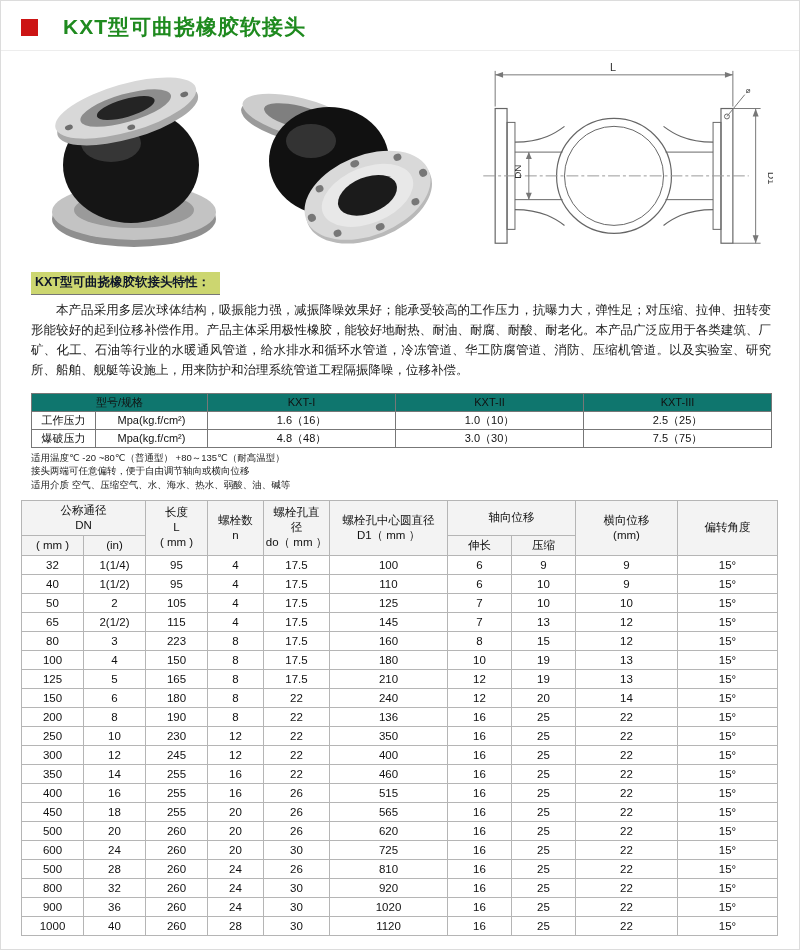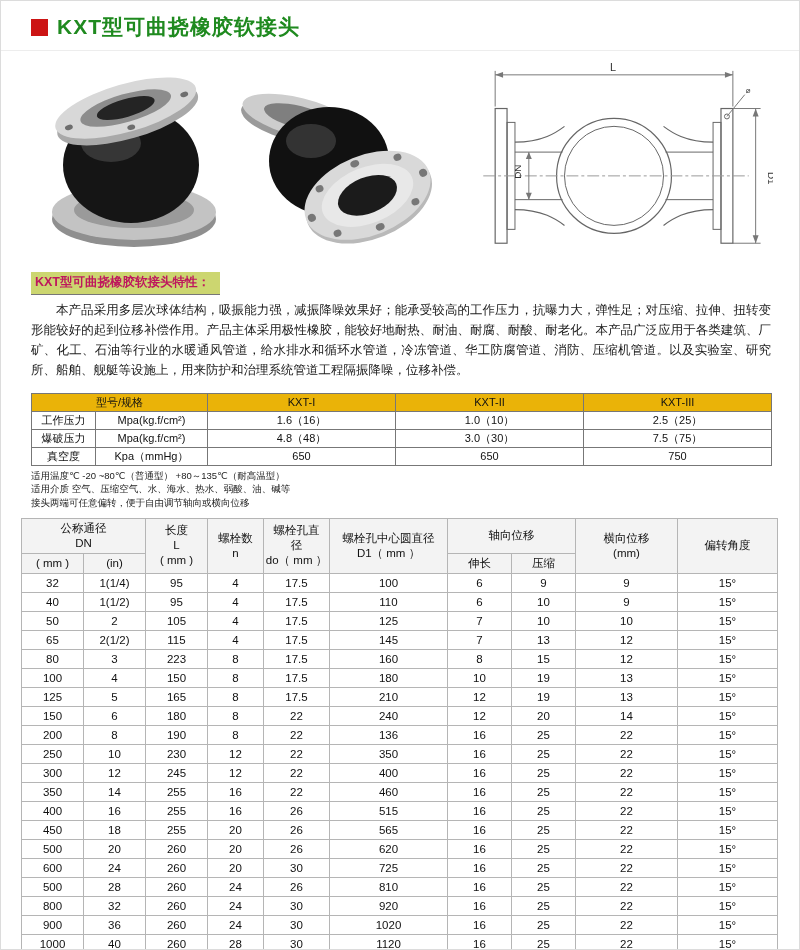--- a/index.html
+++ b/index.html
@@ -1,39 +1,39 @@
 <!DOCTYPE html>
 <html><head>
 <meta charset="utf-8">
 <style>
   * { margin:0; padding:0; box-sizing:border-box; }
   html,body { background:#fff; }
   body { width:800px; height:950px; font-family:"Liberation Sans","DejaVu Sans",sans-serif; color:#111; }
   .page { width:800px; height:950px; background:#fff; border:1px solid #dcdcdc; overflow:hidden; }
 
-  .header { display:flex; align-items:center; gap:9px; padding:12px 0 9px 30px; border-bottom:1px solid #ededed;text-align:right; }
+  .header { display:flex; align-items:center; gap:25px; padding:12px 0 9px 20px; border-bottom:1px solid #ededed;text-align:right; }
   .red-sq { width:17px; height:17px; background:#cc1414; flex:0 0 auto; }
   .title { font-size:21px; font-weight:bold; color:#1f8a1f; letter-spacing:1px; }
 
   .media { display:flex; align-items:flex-start; padding:8px 26px 0 30px; height:216px; }
   .photo { width:200px; height:205px; }
   .photo + .photo { margin-left:6px; }
   .drawing { width:315px; height:208px; margin-left:auto; }
 
-  .feat { display:inline-block; margin:5px 0 0 30px; background:#ccd670; color:#be185d;
+  .feat { display:inline-block; margin:5px 0 0 30px; background:#ccd670; color:#0f172a;
           font-weight:bold; font-size:12.5px; line-height:1.4; padding:2px 10px 2px 4px;
           border-bottom:1px solid #777; }
 
   .desc { margin:5px 30px 12px; width:740px; font-size:12.5px; line-height:1.62; color:#1a1a1a;
           text-align:justify; text-indent:2em; }
 
   table { border-collapse:collapse; table-layout:fixed; }
   .spec { width:740px; margin:5px 30px 0; font-size:11px; }
   .spec th, .spec td { border:1px solid #777; padding:1px 3px; text-align:center; font-weight:normal; height:15px; }
-  .spec thead th { background:#eab308; }
+  .spec thead th { background:#0f766e; }
 
   .notes { margin:3px 30px 8px; font-size:9.5px; line-height:1.45; color:#222; }
 
   .main { width:756px; margin:5px 0 0 20px; font-size:11.5px; }
   .main th, .main td { border:1px solid #b5b5b5; text-align:center; font-weight:normal; padding:0 2px; }
   .main thead th { background:#f3f3f3; white-space:pre-line; padding:2px 1px; line-height:1.3; font-size:11.5px; }
   .main tbody td { height:19px; }
 
   svg text { font-family:"Liberation Sans","DejaVu Sans",sans-serif; }
 </style>
@@ -178,35 +178,28 @@
           <td>1.0（10）</td>
           <td>2.5（25）</td>
         </tr>
         <tr>
           <td>爆破压力</td>
           <td>Mpa(kg.f/cm²)</td>
           <td>4.8（48）</td>
           <td>3.0（30）</td>
           <td>7.5（75）</td>
         </tr>
-        <tr>
-          <td>真空度</td>
-          <td>Kpa（mmHg）</td>
-          <td>650</td>
-          <td>650</td>
-          <td>750</td>
-        </tr>
       </tbody>
   </table>
 
   
   <div class="notes">
     <div>适用温度℃  -20 ~80℃（普通型） +80～135℃（耐高温型）</div>
+    <div>接头两端可任意偏转，便于自由调节轴向或横向位移</div>
     <div>适用介质  空气、压缩空气、水、海水、热水、弱酸、油、碱等</div>
-    <div>接头两端可任意偏转，便于自由调节轴向或横向位移</div>
   </div>
 
   
   <table class="main">
     <colgroup>
       <col style="width:62px">
         <col style="width:62px">
         <col style="width:62px">
         <col style="width:56px">
         <col style="width:66px">

